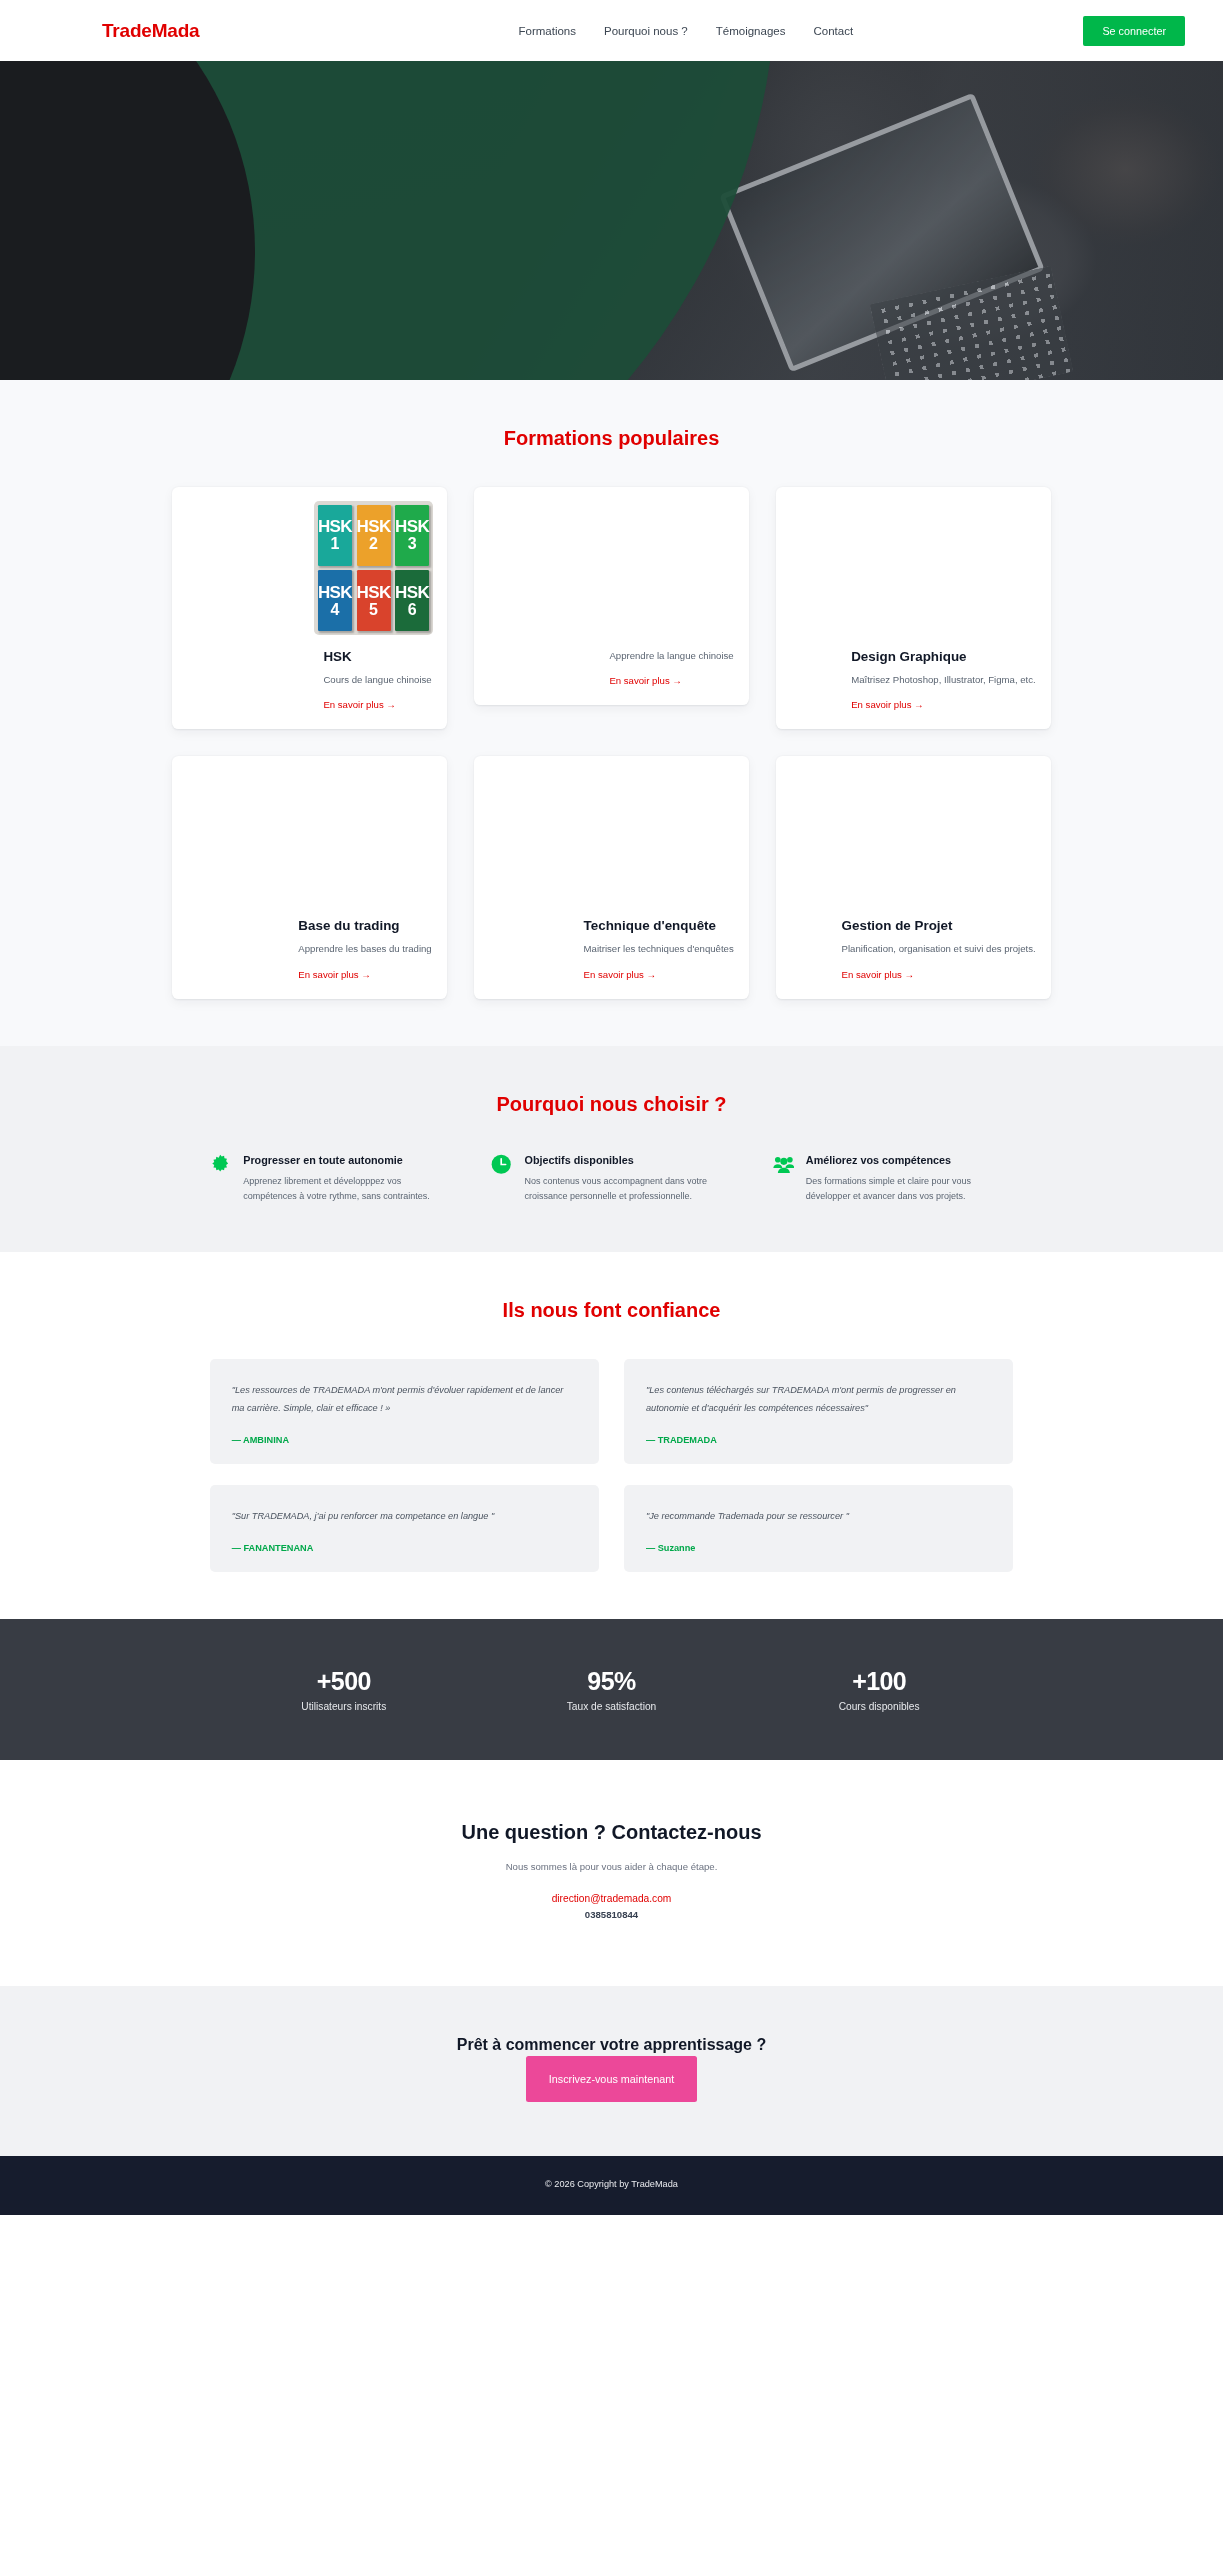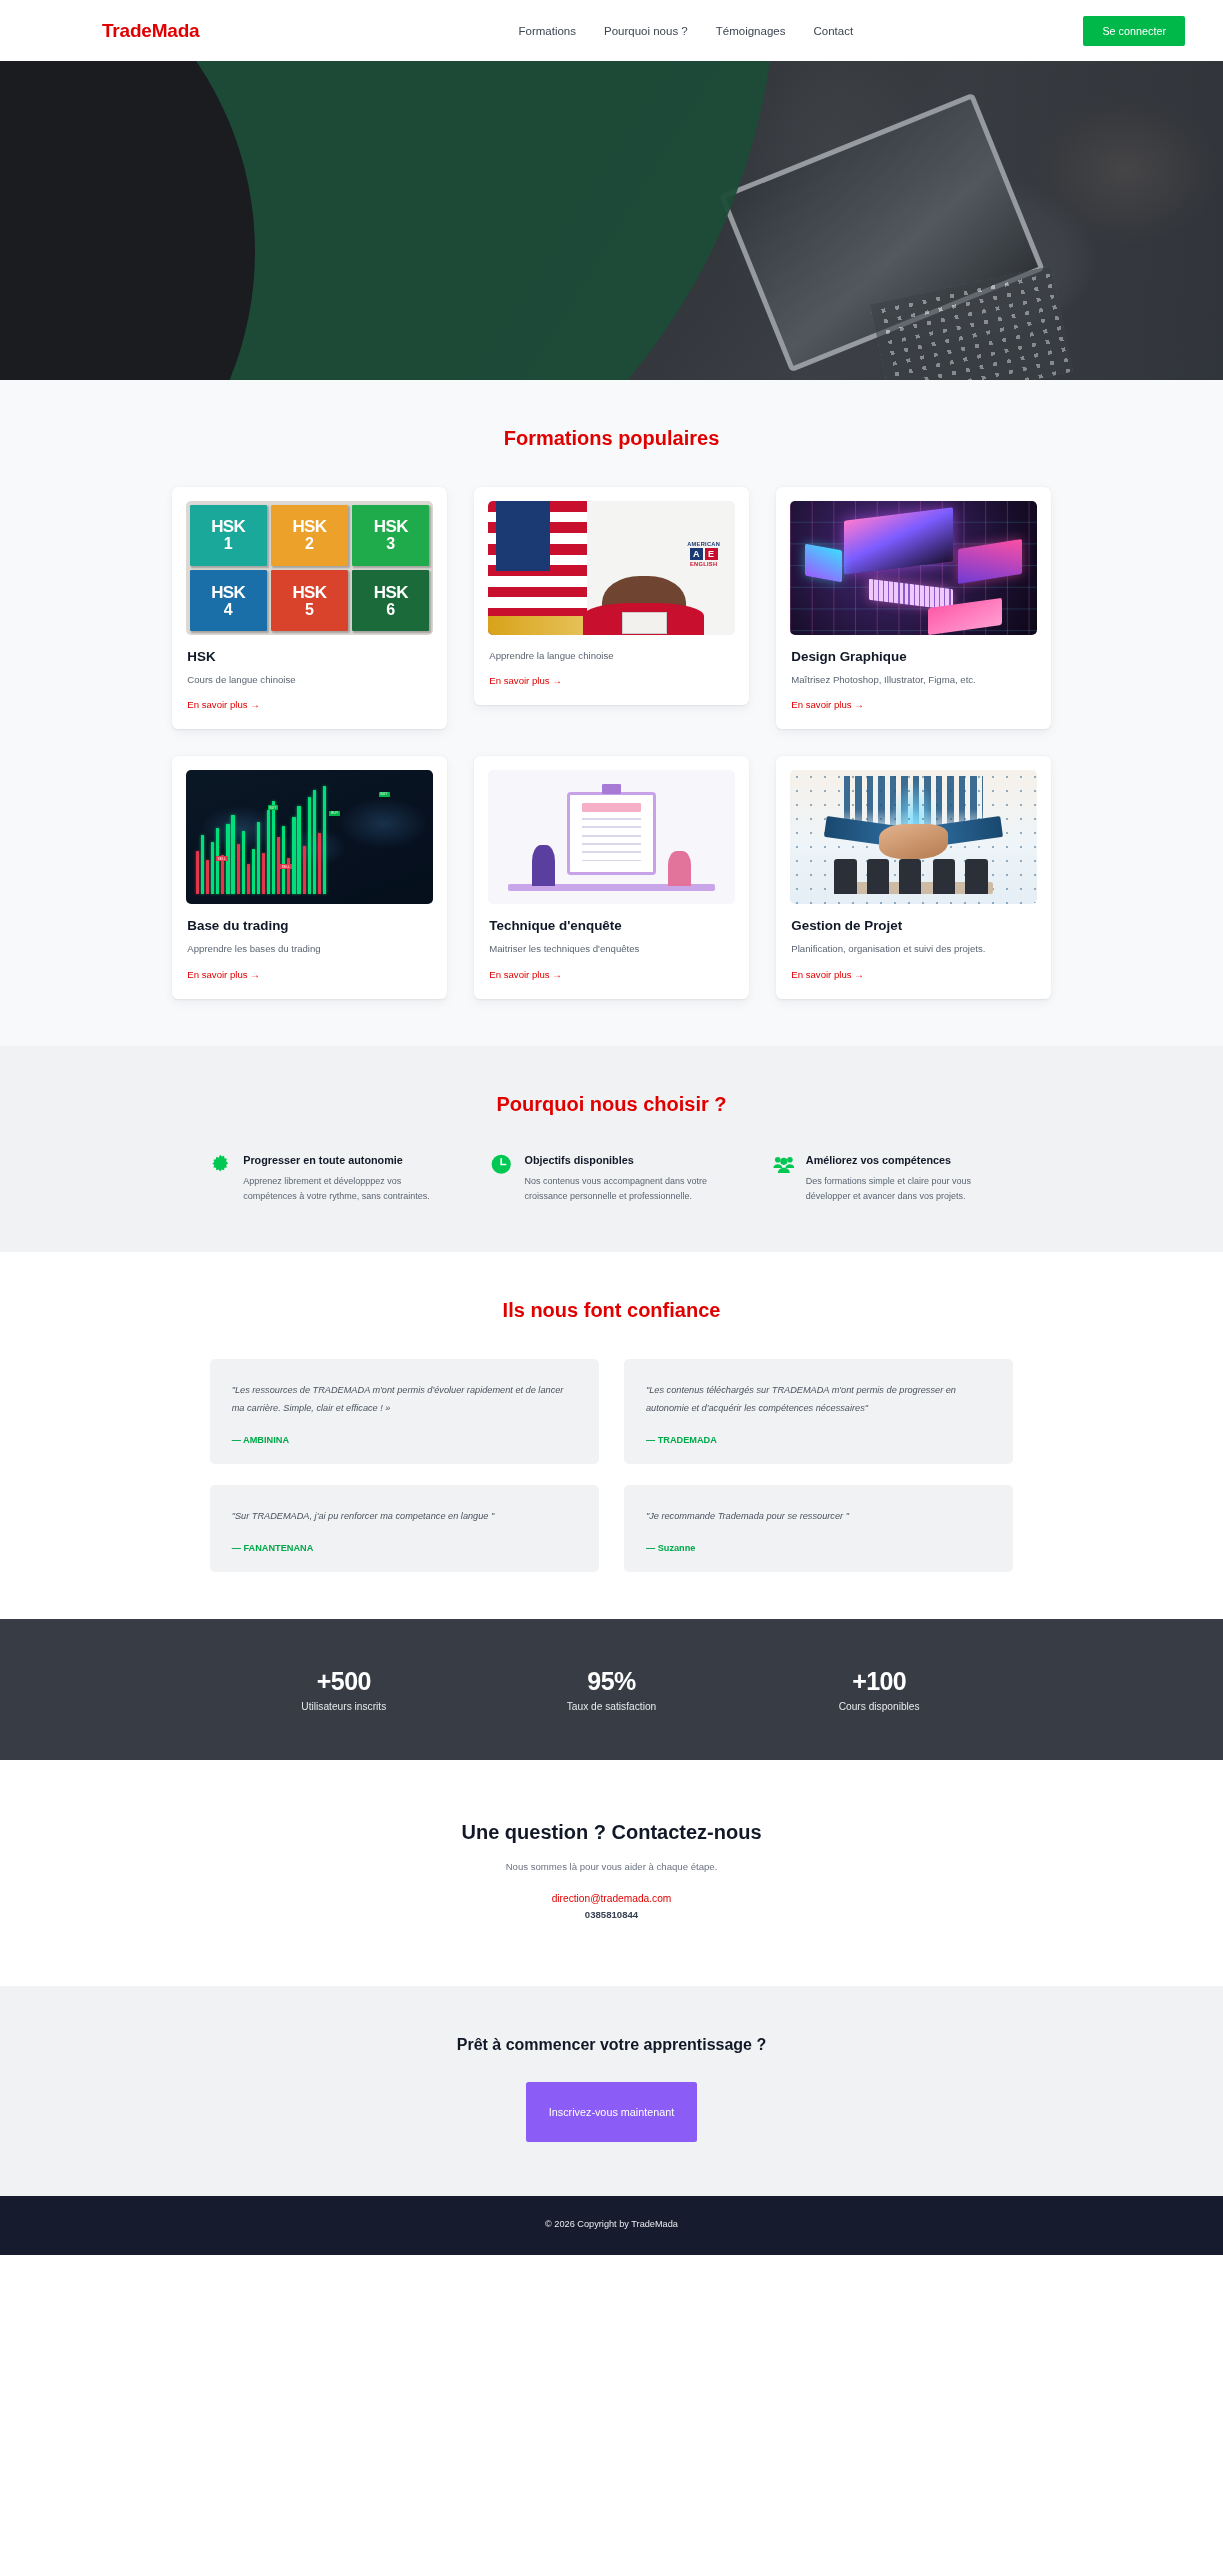--- a/index.html
+++ b/index.html
@@ -162,20 +162,21 @@
     width:879px;
     margin:0 auto;
   }
   .card{
     background:#fff;
     border-radius:6.4px;
     box-shadow:0 0.6px 1.9px rgba(18,22,30,.07), 0 3.8px 10.2px rgba(18,22,30,.05);
     overflow:hidden;
     display:flex;flex-direction:column;
     align-self:start;
+    align-items:flex-end;
   }
   .card-media{
     margin:14px 14px 0 14px;
     height:134px;
     border-radius:5.1px;
     overflow:hidden;
     position:relative;
   }
   .card-body{padding:14px 15.3px 19px 15.3px;}
   .card-title{
@@ -458,23 +459,23 @@
   .contact-mail{
     display:block;font-size:10.2px;color:#e00000;
     text-decoration:none;margin-top:21.7px;
   }
   .contact-tel{font-size:9.6px;color:#374151;margin-top:5.1px;font-weight:bold;}
 
   
   .cta{background:#f1f2f4;padding:50px 0 54px;text-align:center;}
   .cta-h{font-size:16px;font-weight:bold;color:#111827;}
   .cta-btn{
-    margin-top:28px;display:inline-block;
-    background:#8b5cf6;color:#fff;font-size:10.8px;
-    padding:24px 23px;border:none;border-radius:2.5px;
+    margin-top:2px;display:inline-block;
+    background:#ec4899;color:#fff;font-size:10.8px;
+    padding:17px 23px;border:none;border-radius:2.5px;
     cursor:pointer;font-family:inherit;
   }
 
   
   .footer{
     background:#161c2d;
     padding:23px 0 25.5px;
     text-align:center;
   }
   .footer-t{color:#e9eaee;font-size:9.2px;}

